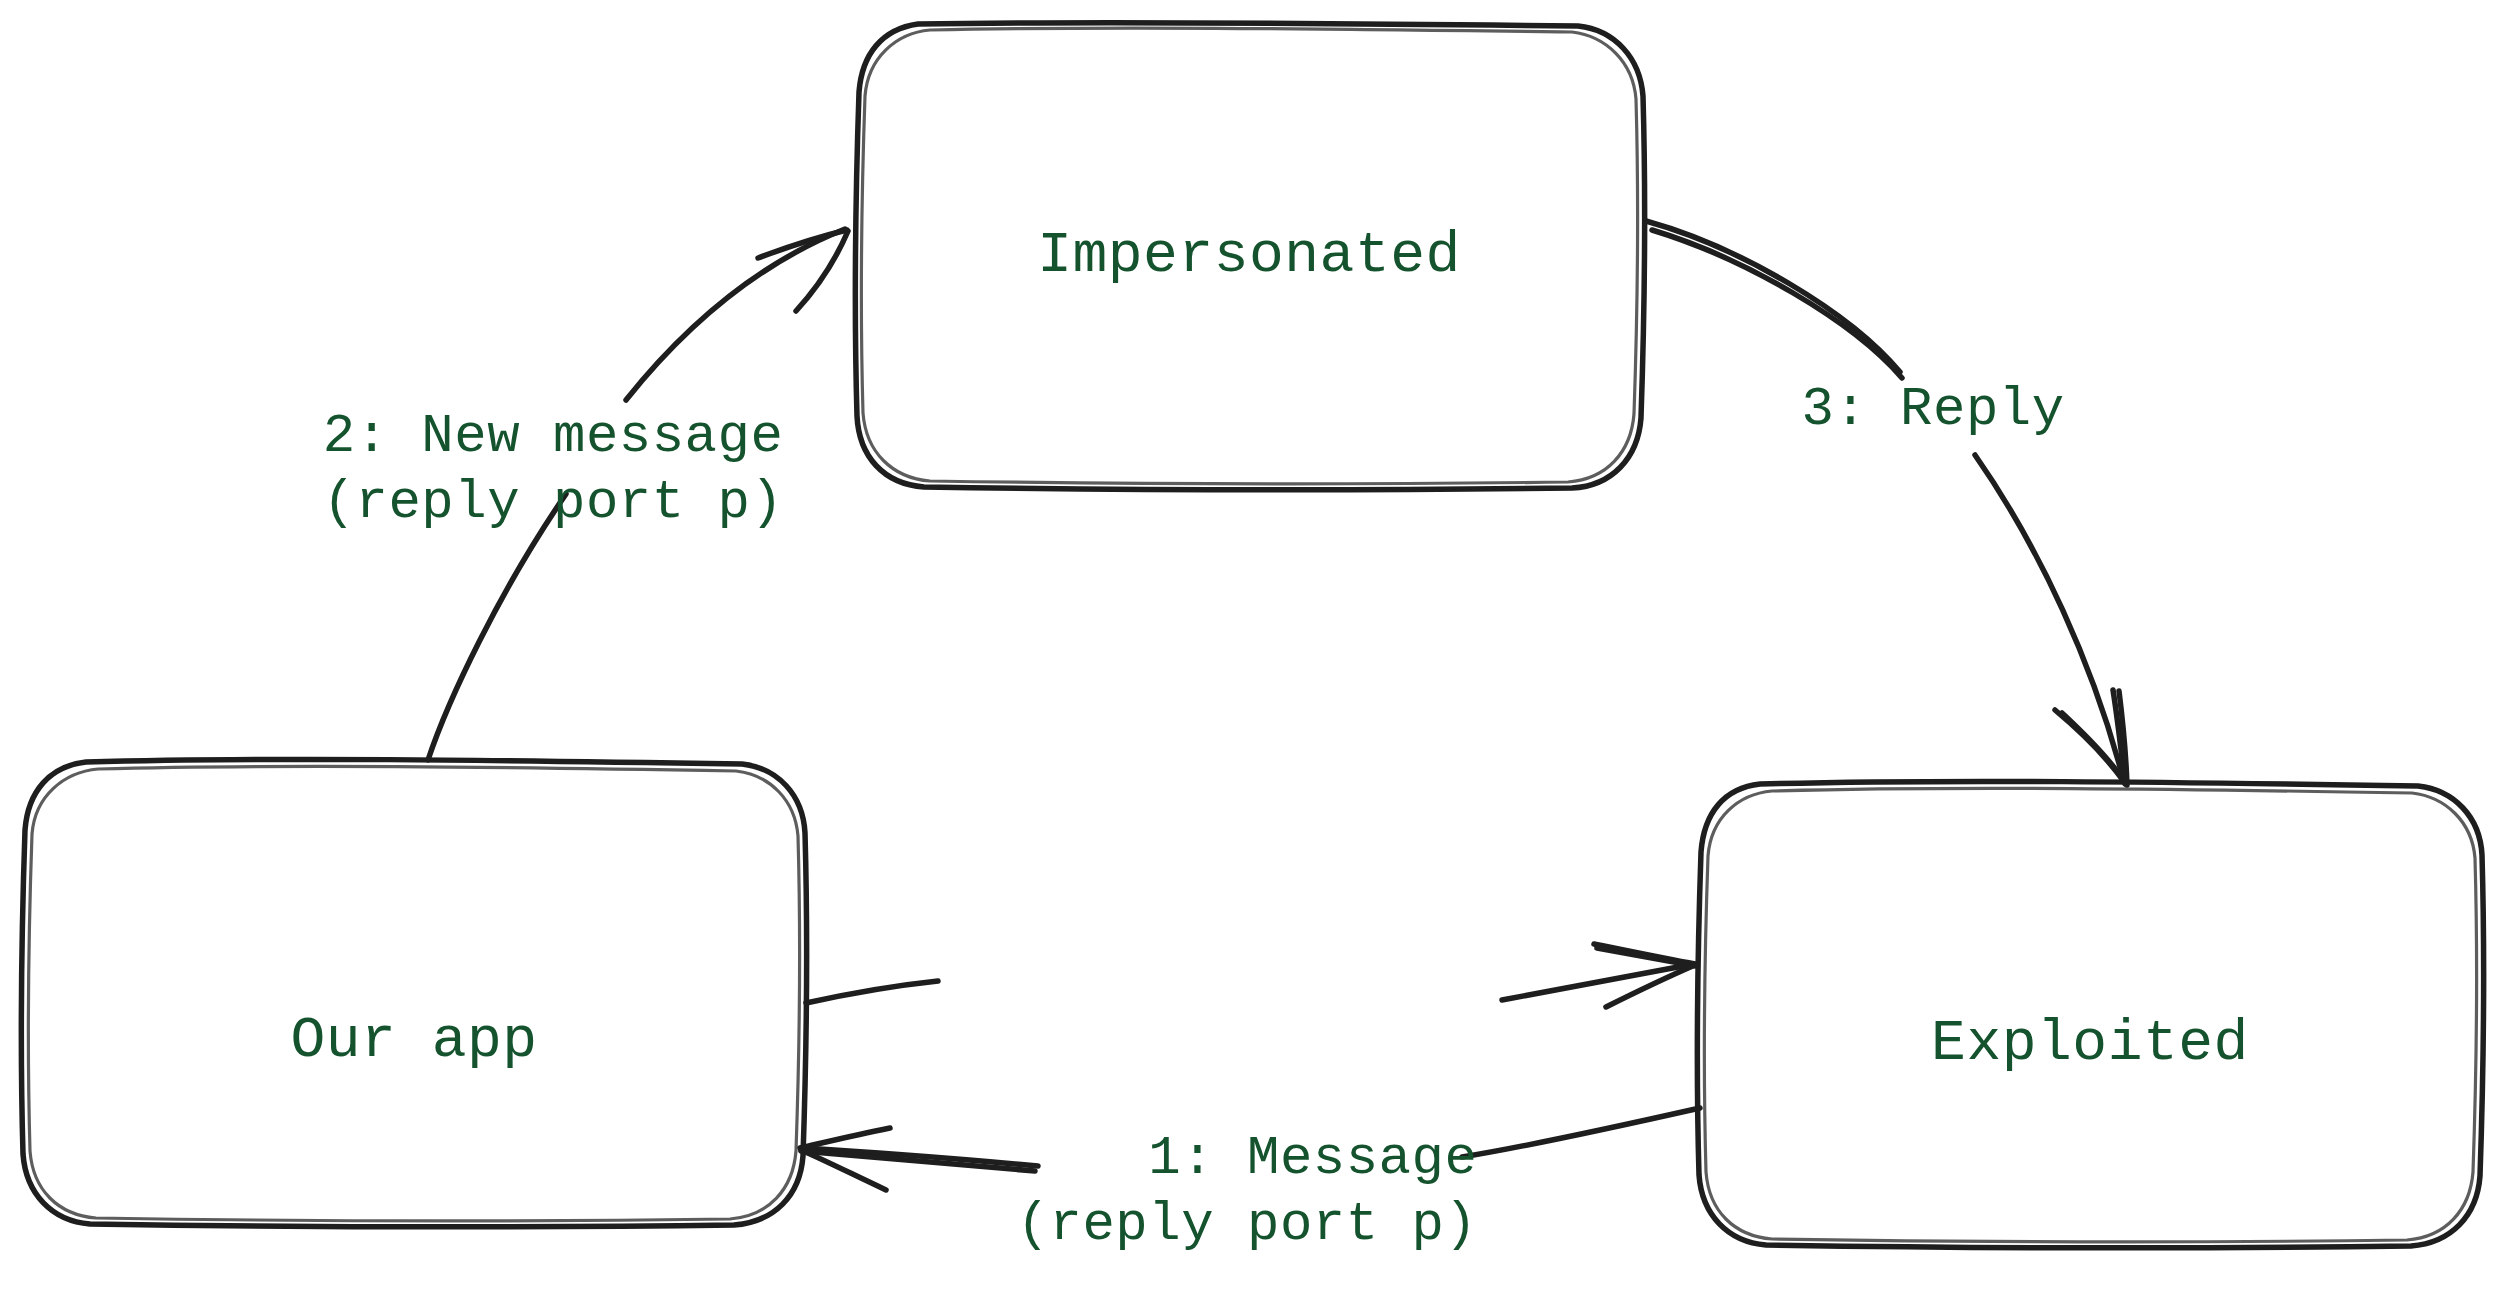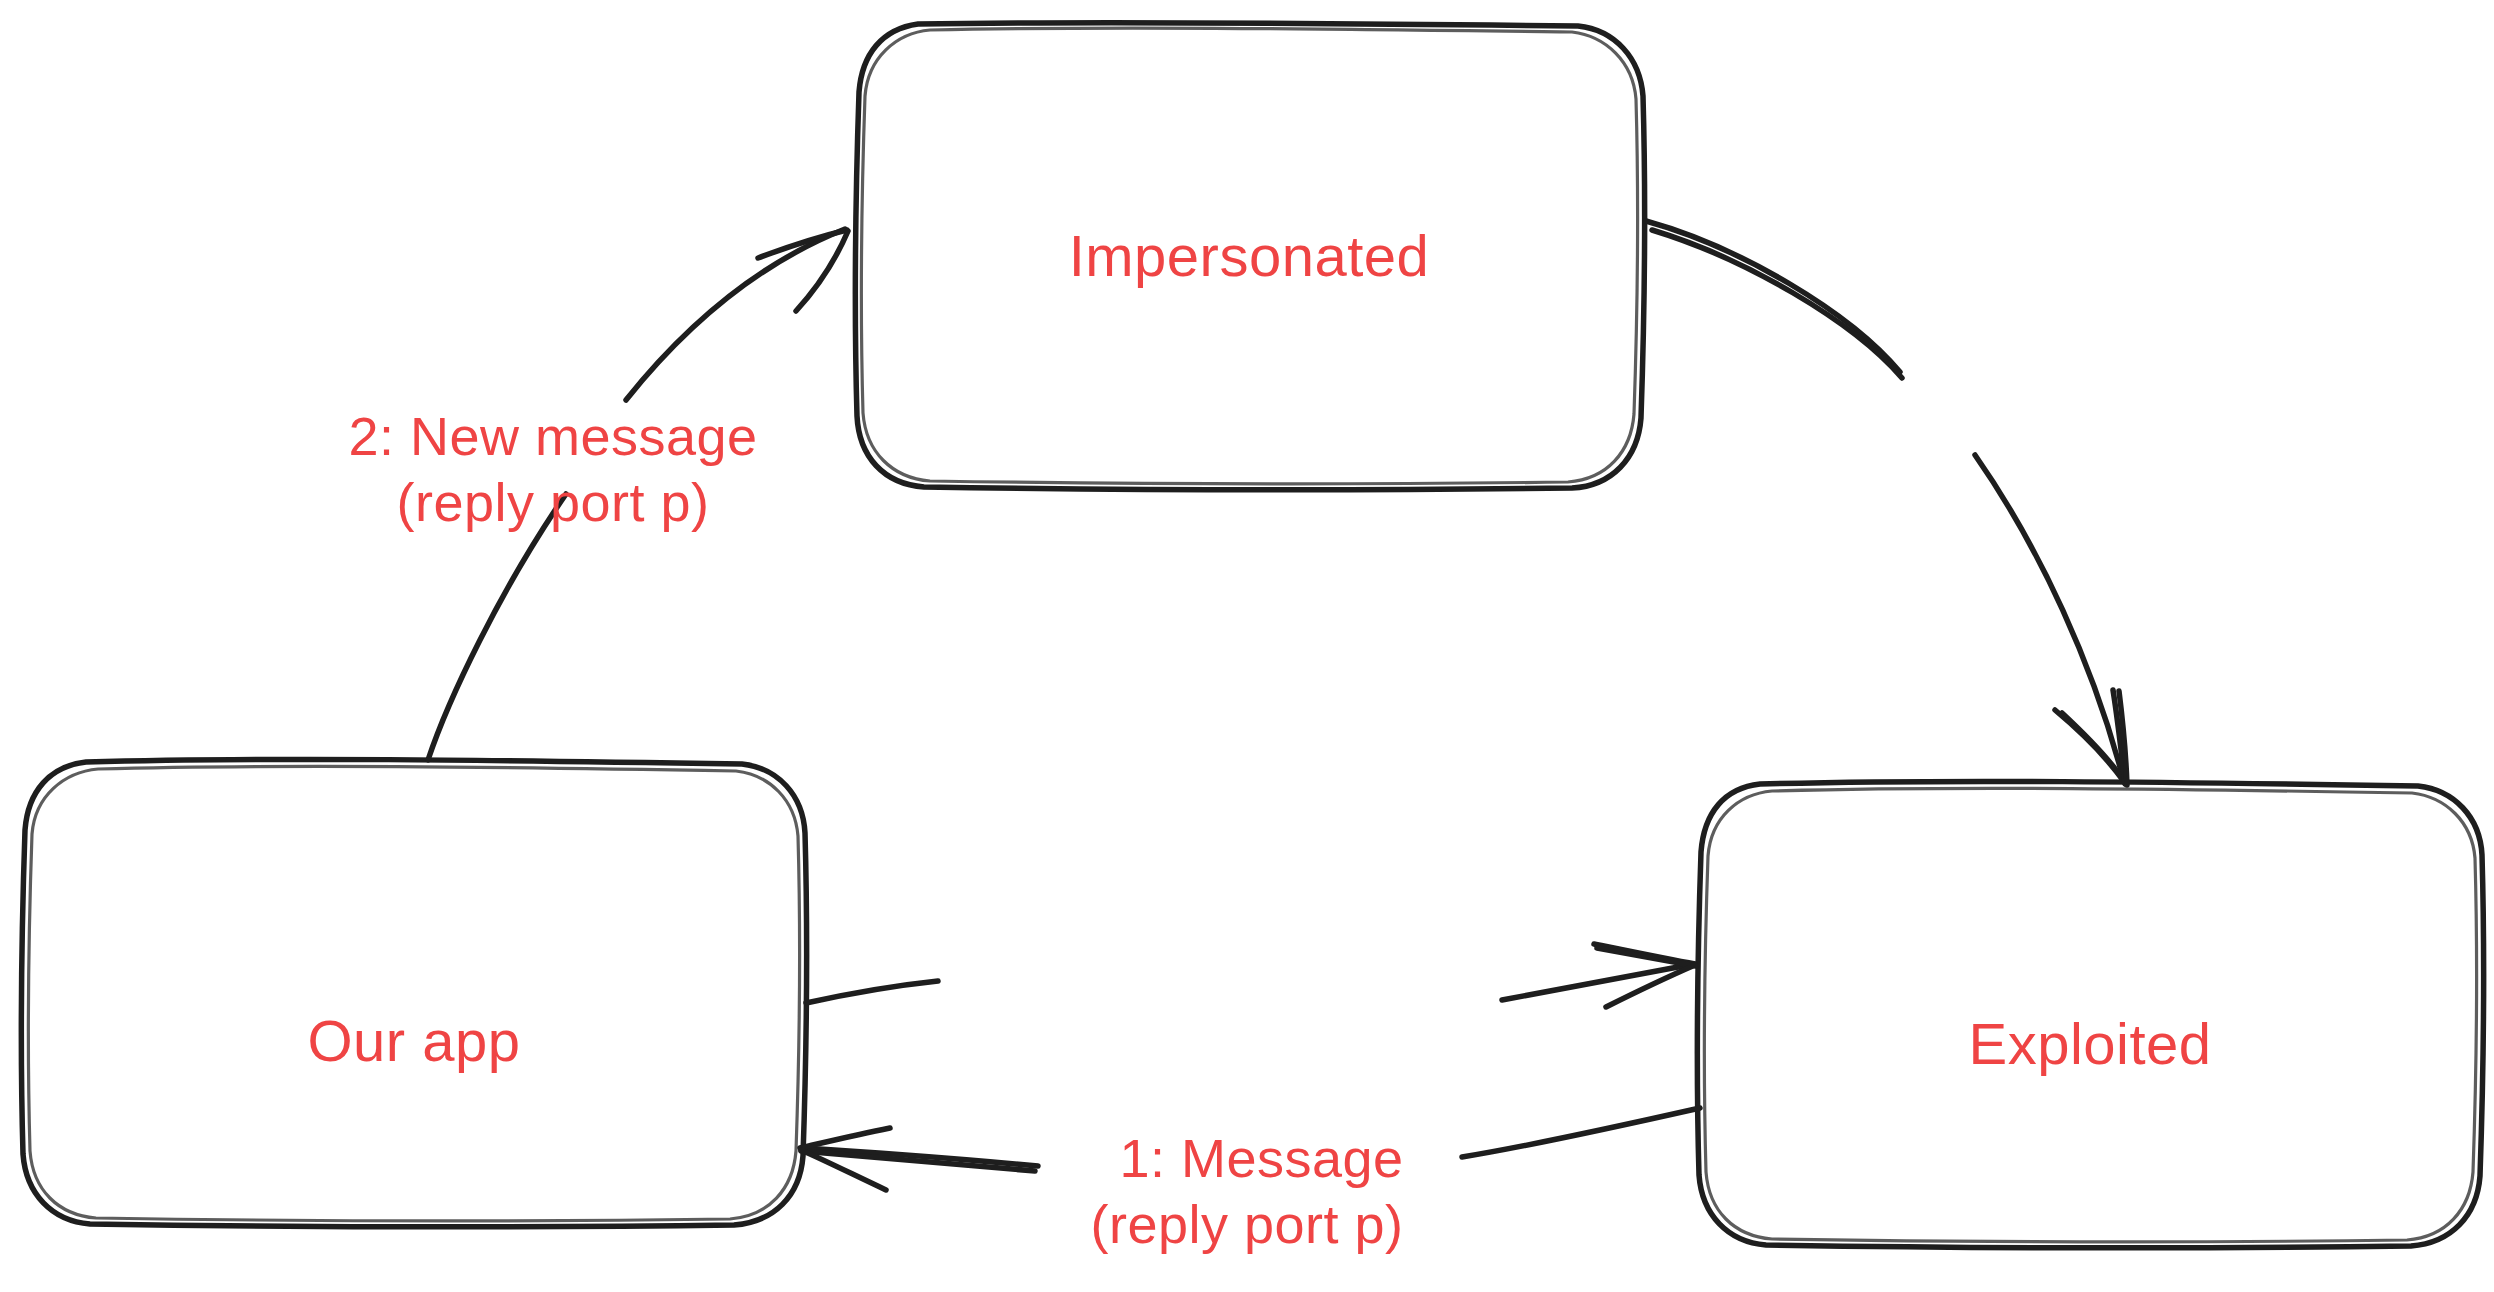--- a/index.html
+++ b/index.html
@@ -22,22 +22,22 @@
   }
   #sketch {
     position: absolute;
     left: 0;
     top: 0;
     width: 2494px;
     height: 1292px;
   }
   .node-label, .edge-label {
     position: absolute;
-    color: #ef4444;
-    font-family: Liberation Sans, sans-serif;
+    color: #14532d;
+    font-family: Liberation Mono, monospace;
     font-weight: 400;
     white-space: pre;
     text-align: center;
     letter-spacing: 0.5px;
     transform: translate(-50%, -50%);
     line-height: 1.22;
     pointer-events: none;
   }
   .node-label {
     font-size: 58px;
@@ -157,20 +157,21 @@
 
   <div class="node-label" style="left:1249px; top:256px;">Impersonated</div>
 
   <div class="node-label" style="left:414px; top:1041px;">Our app</div>
 
   <div class="node-label" style="left:2090px; top:1044px;">Exploited</div>
 
   <div class="edge-label" style="left:553px; top:470px;">2: New message
 (reply port p)</div>
 
+  <div class="edge-label" style="left:1933px; top:410px;">3: Reply</div>
 
 
   <div class="edge-label" style="left:1247px; top:1192px;text-align:right;">1: Message
 (reply port p)</div>
 
   <div class="node-box-hit" style="left:855px; top:22px; width:788px; height:468px;"></div>
   <div class="node-box-hit" style="left:22px; top:760px; width:784px; height:466px;"></div>
   <div class="node-box-hit" style="left:1697px; top:782px; width:786px; height:464px;"></div>
 
 </div>

